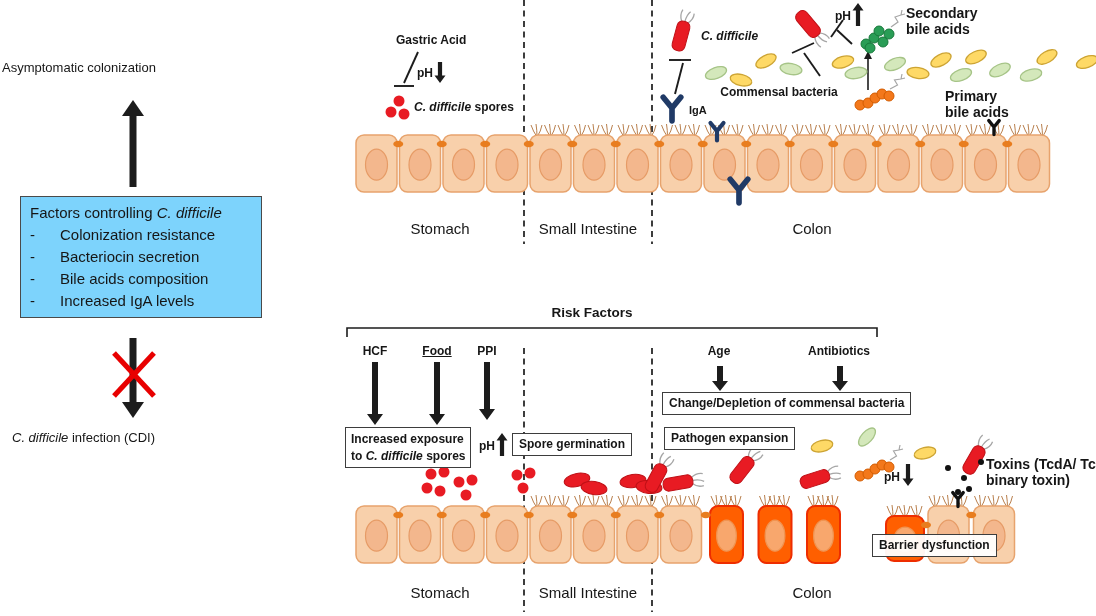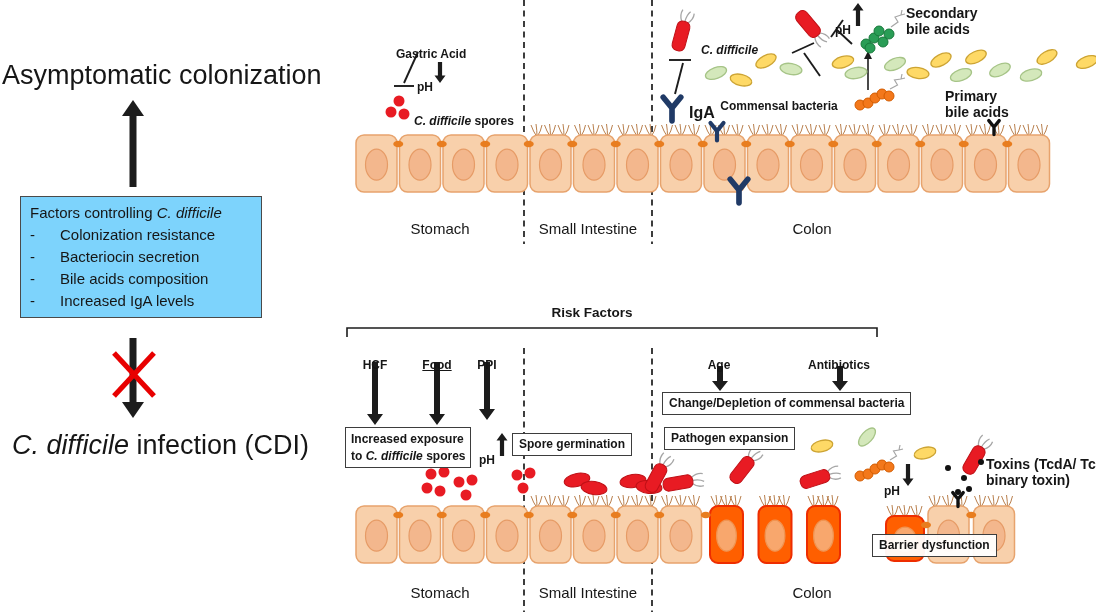--- a/index.html
+++ b/index.html
@@ -1,23 +1,23 @@
 <!DOCTYPE html>
 <html><head>
 <meta charset="utf-8">
 <style>
   html,body{margin:0;padding:0;background:#fff;}
   .page{position:relative;width:1096px;height:616px;background:#fff;overflow:hidden;
         font-family:"Liberation Sans",sans-serif;color:#161616;}
   #fig{position:absolute;left:0;top:0;z-index:1;}
   .t{position:absolute;z-index:2;white-space:nowrap;color:#161616;}
-  .big{font-size:27px;}
-  .lbl{font-size:12px;font-weight:600;line-height:14.5px;margin-top:14px;}
+  .big{font-size:13px;}
+  .lbl{font-size:12px;font-weight:600;line-height:14.5px;}
   .lbl2{font-size:14px;font-weight:600;line-height:16px;}
-  .sm{font-size:16px;font-weight:600;text-align:center;}
+  .sm{font-size:11px;font-weight:600;text-align:center;}
   .region{font-size:15px;text-align:center;width:140px;}
   .bold{font-weight:700;font-size:13.5px;text-align:center;}
   .ctr{text-align:center;}
   .it{font-style:italic;}
   .box{position:absolute;z-index:3;border:1.5px solid #3d3d3d;background:#fff;
        font-size:12px;font-weight:600;padding:2px 6px;white-space:nowrap;line-height:17px;}
   .factors{left:20px;top:196px;width:222px;z-index:2;border:1.5px solid #4a4a4a;background:#7dd3fc;
        font-size:15px;font-weight:400;padding:5px 9px;line-height:22px;position:absolute;}
   .fi{display:flex;}
   .fi .dash{width:30px;flex:none;}

